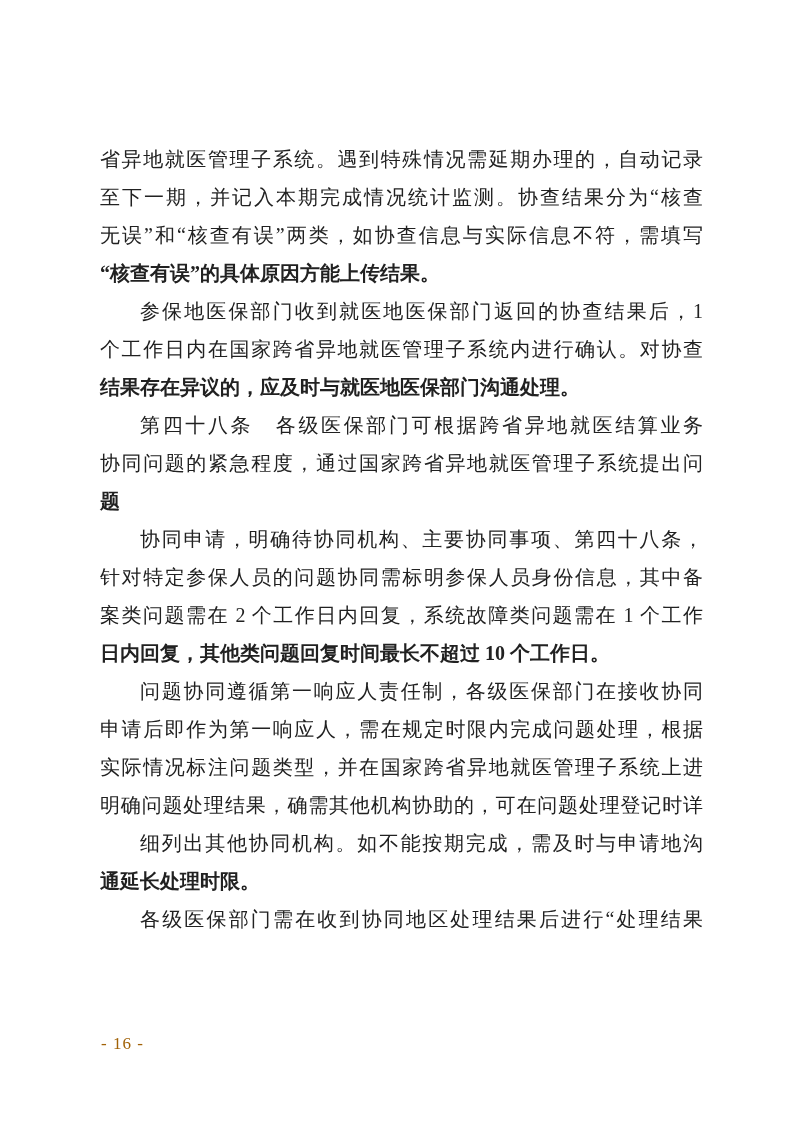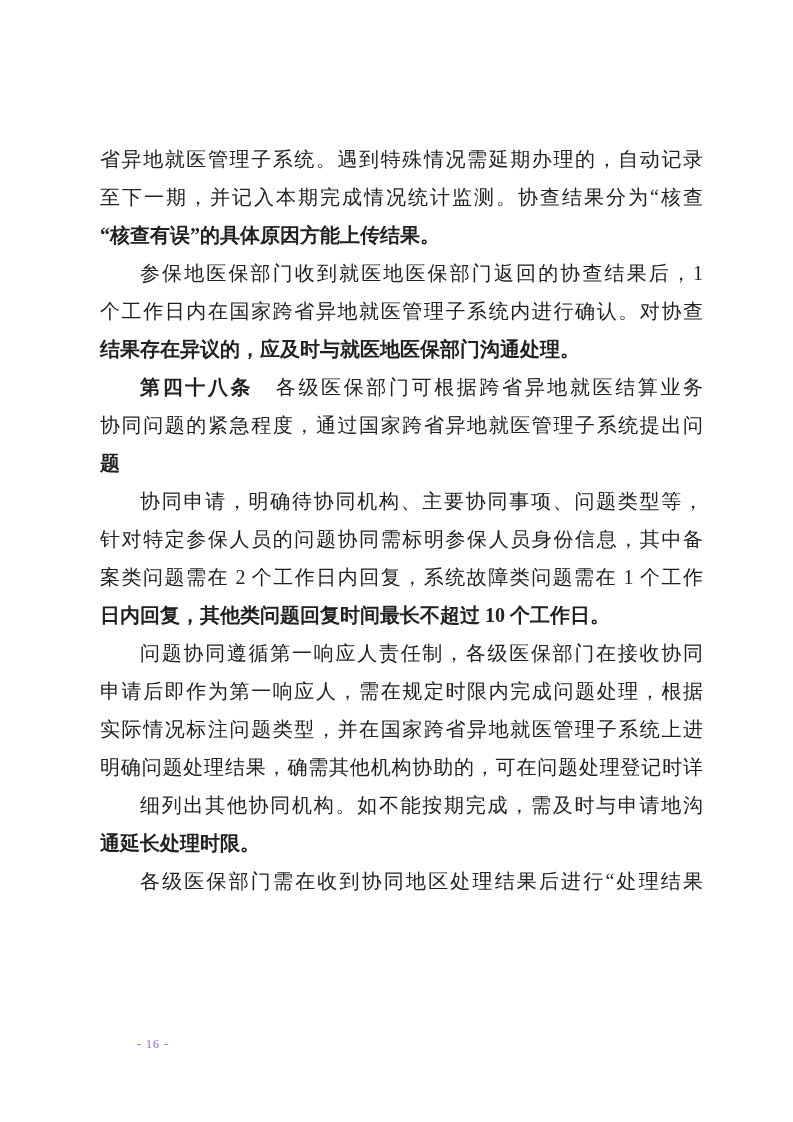--- a/index.html
+++ b/index.html
@@ -33,48 +33,48 @@
   }
   .line.just {
     text-align-last: justify;
   }
   .line.ragged {
     text-align: center;
     text-align-last: left;
     font-weight: bold;
   }
   .bold {
-    font-weight: 700;
+    font-weight: 400;
   }
   .pagenum {
     position: absolute;
     left: 101px;
     top: 1034px;
-    font-size: 12px;
+    font-size: 17px;
     line-height: 20px;
     letter-spacing: 1px;
-    color: #8b5cf6;
-    margin-left: 36px;
+    color: #a16207;
   }
 </style>
 </head>
 <body style="background: rgb(255, 255, 255);">
 
 <div class="page">
   <div class="content" style="color: rgb(33, 33, 33);">
       <div class="line just"><span>省异地就医管理子系统。遇到特殊情况需延期办理的，自动记录</span></div>
       <div class="line just"><span>至下一期，并记入本期完成情况统计监测。协查结果分为“核查</span></div>
+      <div class="line just"><span>无误”和“核查有误”两类，如协查信息与实际信息不符，需填写</span></div>
       <div class="line ragged"><span>“核查有误”的具体原因方能上传结果。</span></div>
       <div class="line just" style="text-indent: 2em;"><span>参保地医保部门收到就医地医保部门返回的协查结果后，1</span></div>
       <div class="line just"><span>个工作日内在国家跨省异地就医管理子系统内进行确认。对协查</span></div>
       <div class="line ragged"><span>结果存在异议的，应及时与就医地医保部门沟通处理。</span></div>
       <div class="line just" style="text-indent: 2em;"><span class="bold">第四十八条</span><span>　各级医保部门可根据跨省异地就医结算业务</span></div>
       <div class="line just"><span>协同问题的紧急程度，通过国家跨省异地就医管理子系统提出问</span></div>
       <div class="line ragged"><span>题</span></div>
-      <div class="line just" style="text-indent: 2em;"><span>协同申请，明确待协同机构、主要协同事项、问题类型等，</span></div>
+      <div class="line just" style="text-indent: 2em;"><span>协同申请，明确待协同机构、主要协同事项、第四十八条，</span></div>
       <div class="line just"><span>针对特定参保人员的问题协同需标明参保人员身份信息，其中备</span></div>
       <div class="line just"><span>案类问题需在 2 个工作日内回复，系统故障类问题需在 1 个工作</span></div>
       <div class="line ragged"><span>日内回复，其他类问题回复时间最长不超过 10 个工作日。</span></div>
       <div class="line just" style="text-indent: 2em;"><span>问题协同遵循第一响应人责任制，各级医保部门在接收协同</span></div>
       <div class="line just"><span>申请后即作为第一响应人，需在规定时限内完成问题处理，根据</span></div>
       <div class="line just"><span>实际情况标注问题类型，并在国家跨省异地就医管理子系统上进</span></div>
       <div class="line just"><span>明确问题处理结果，确需其他机构协助的，可在问题处理登记时详</span></div>
       <div class="line just" style="text-indent: 2em;"><span>细列出其他协同机构。如不能按期完成，需及时与申请地沟</span></div>
       <div class="line ragged"><span>通延长处理时限。</span></div>
       <div class="line just" style="text-indent: 2em;"><span>各级医保部门需在收到协同地区处理结果后进行“处理结果</span></div>

